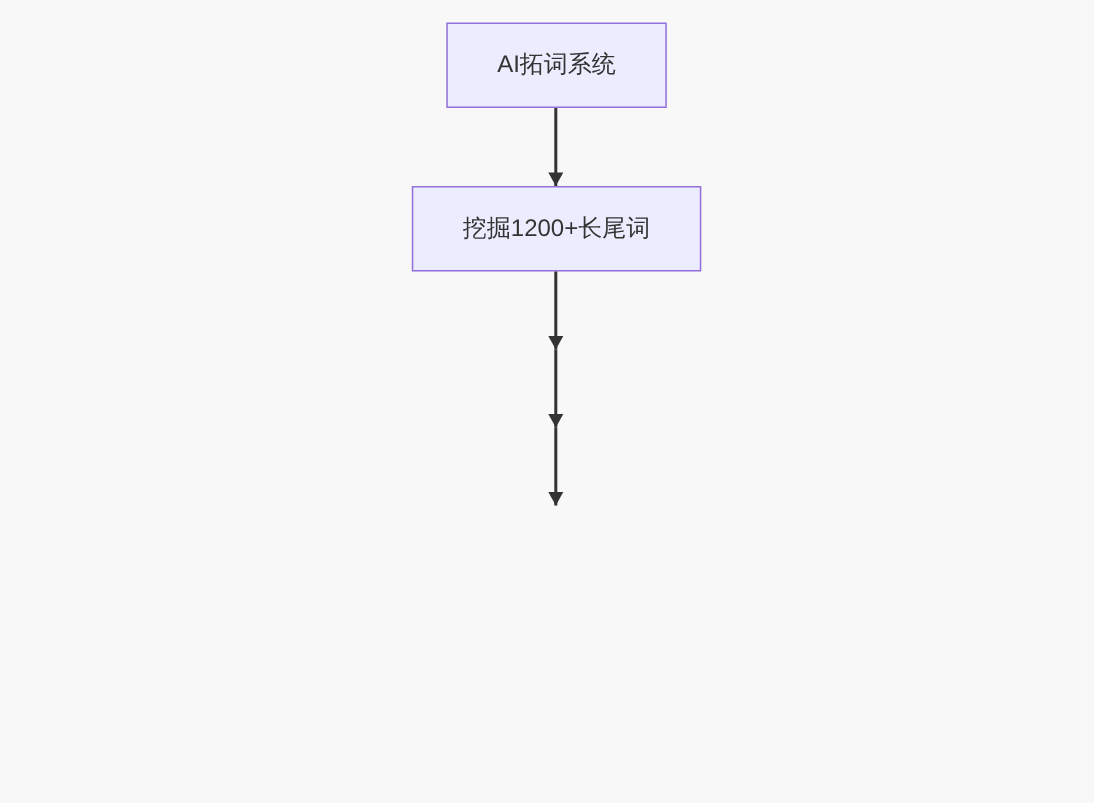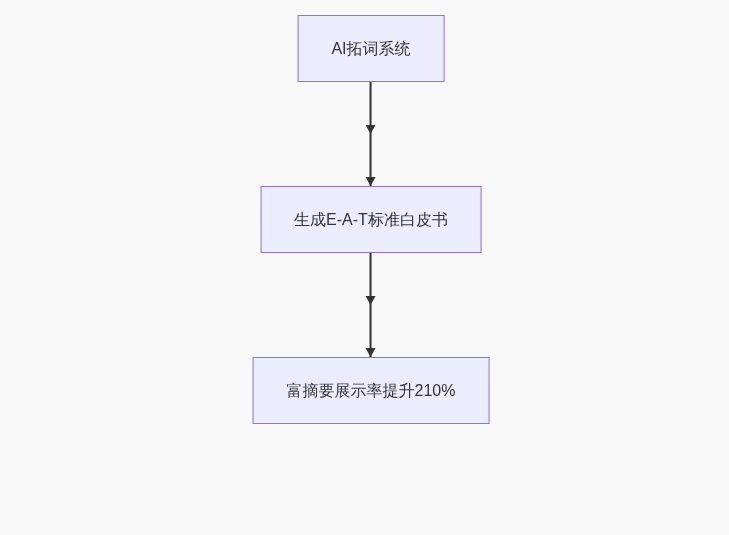--- a/index.html
+++ b/index.html
@@ -18,21 +18,21 @@
     position: absolute;
     left: 371px;
     top: 15px;
     transform: translateX(-50%);
     display: flex;
     flex-direction: column;
     align-items: center;
   }
   .node {
     box-sizing: border-box;
-    height: 67px;
+    height: 57px;
     padding: 0 33px;
     background: #ececff;
     border: 1.5px solid #9370db;
     color: #333333;
     font-size: 16px;
     line-height: 1;
     display: flex;
     align-items: center;
     justify-content: center;
     white-space: nowrap;
@@ -59,31 +59,30 @@
 <body>
 
 <div class="flowchart">
 
   <div class="node">AI拓词系统</div>
 
   <div class="edge">
     <span class="arrowhead"></span>
   </div>
 
-
-  <div class="edge">
-    <span class="arrowhead"></span>
-  </div>
-
-  <div class="node">生成E-A-T标准白皮书</div>
+  <div class="node">挖掘1200+长尾词</div>
 
   <div class="edge">
     <span class="arrowhead"></span>
   </div>
 
 
   <div class="edge">
     <span class="arrowhead"></span>
   </div>
 
-  <div class="node">富摘要展示率提升210%</div>
+
+  <div class="edge">
+    <span class="arrowhead"></span>
+  </div>
+
 
 </div>
 
 </body></html>

